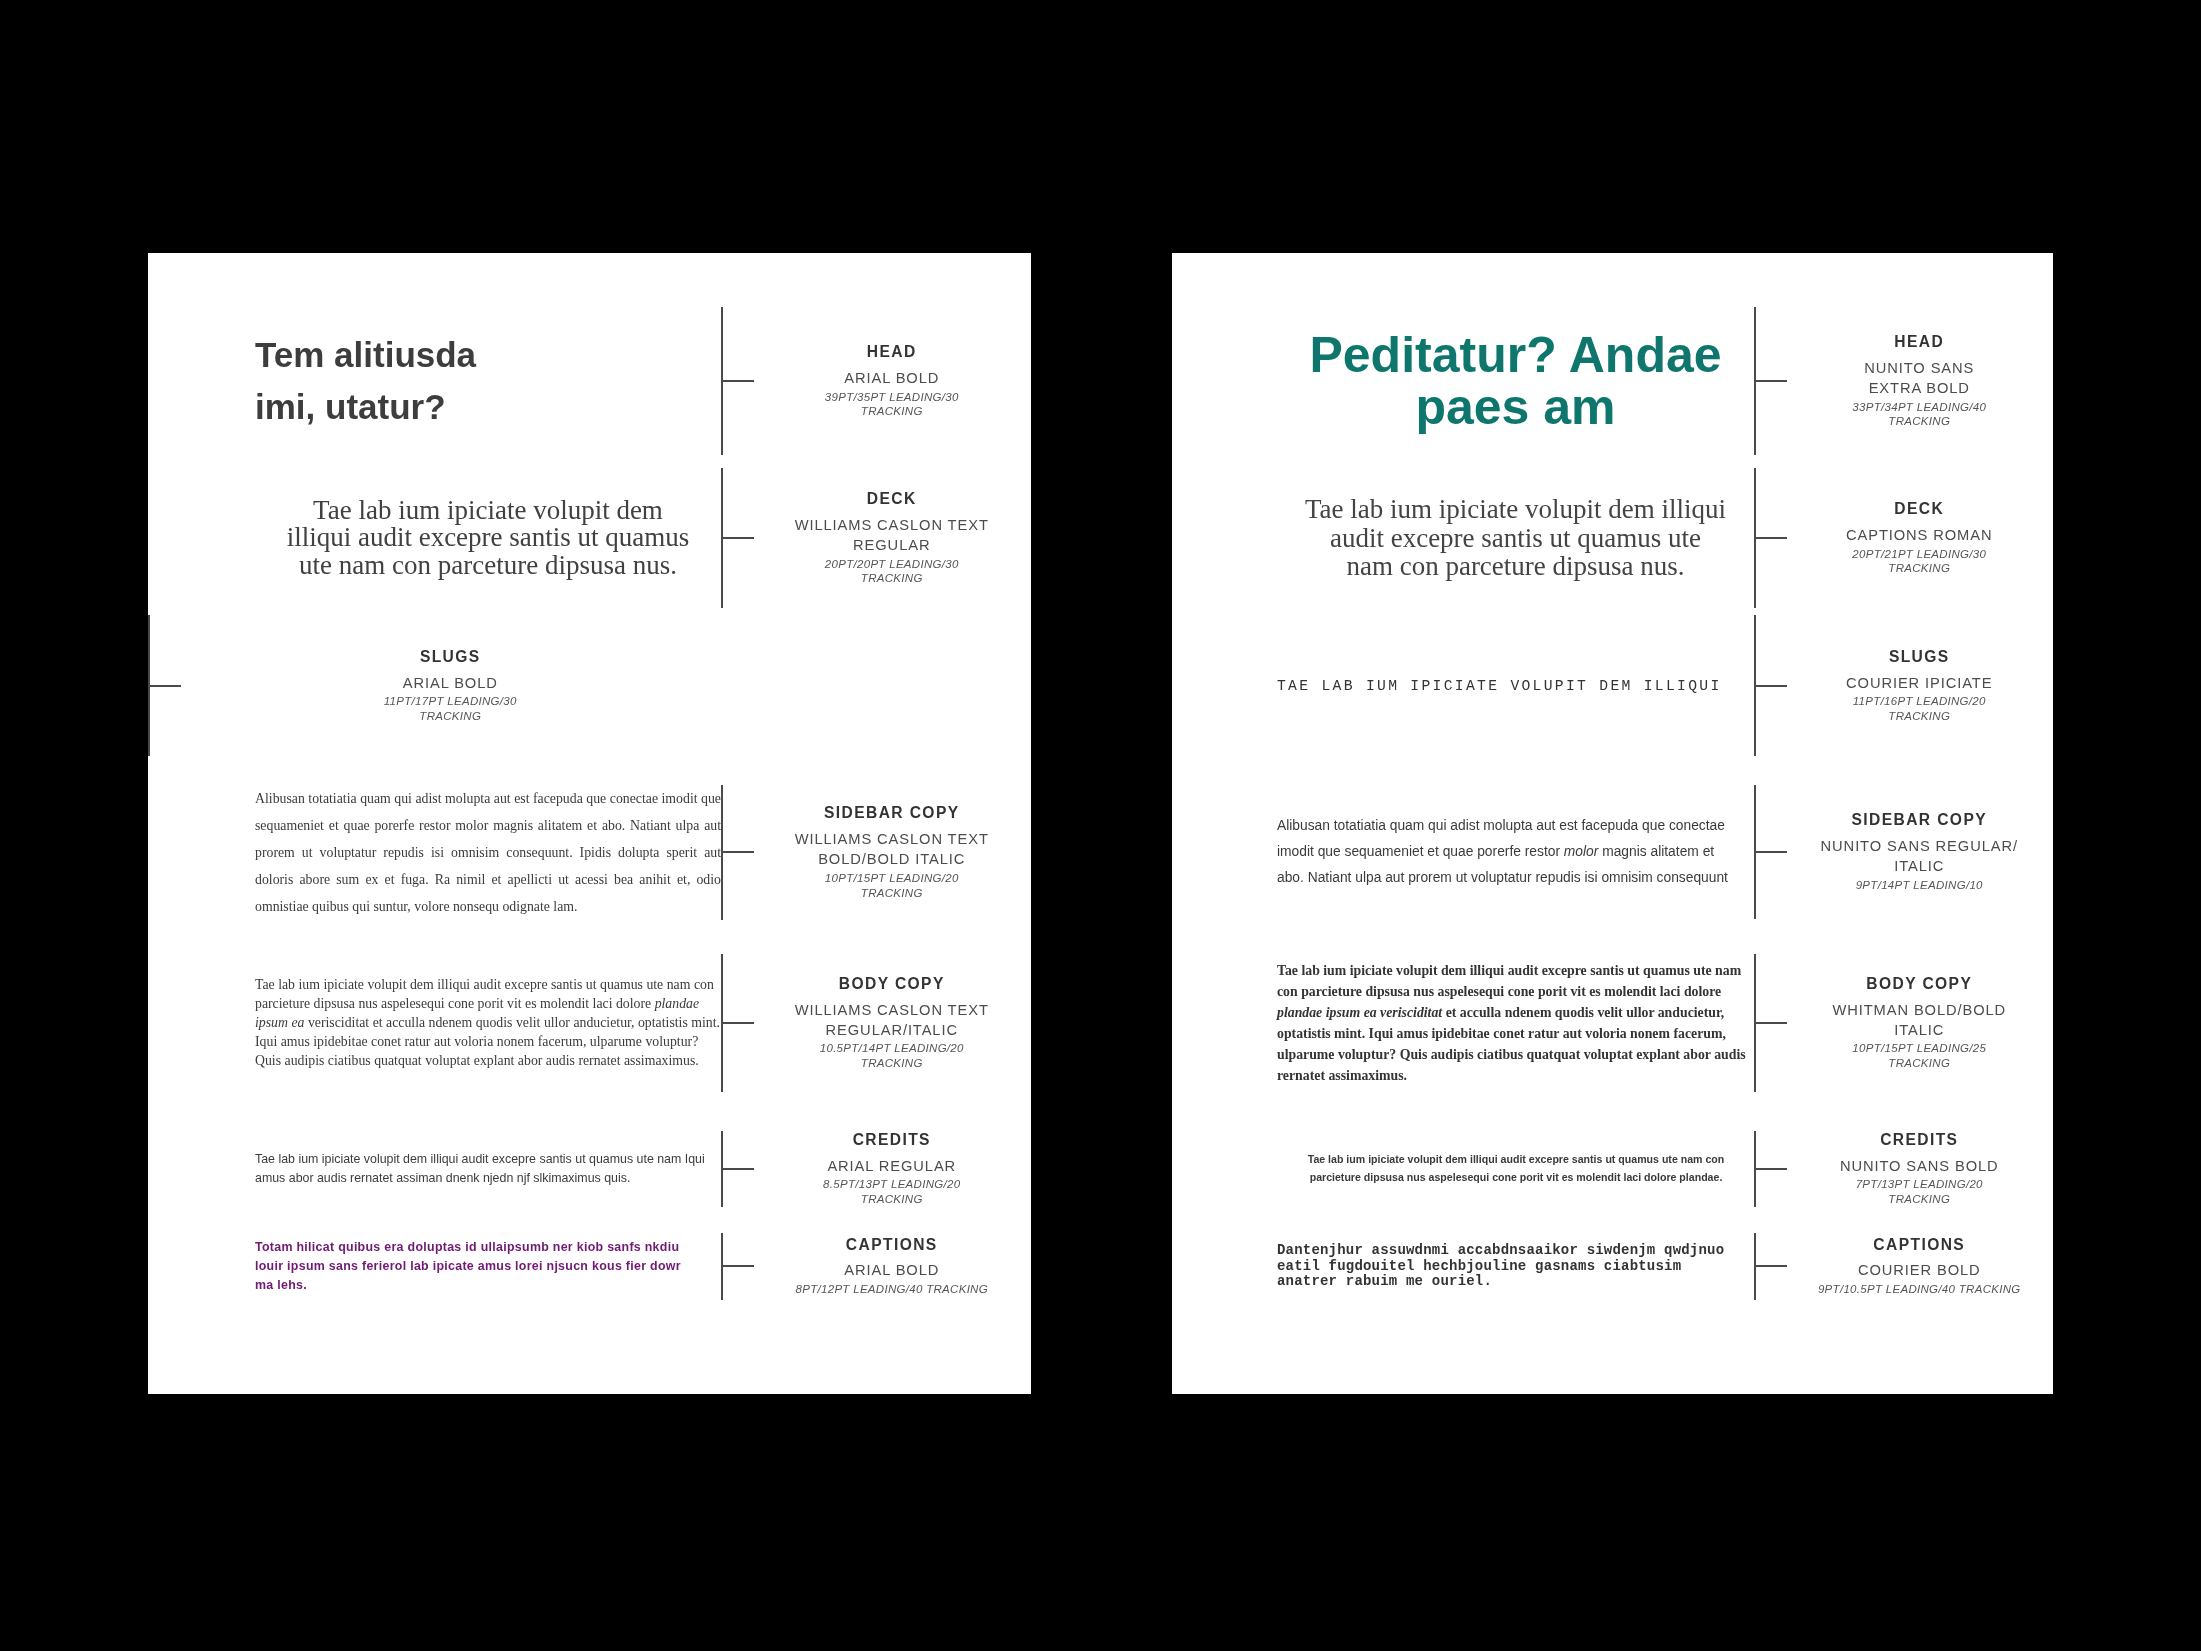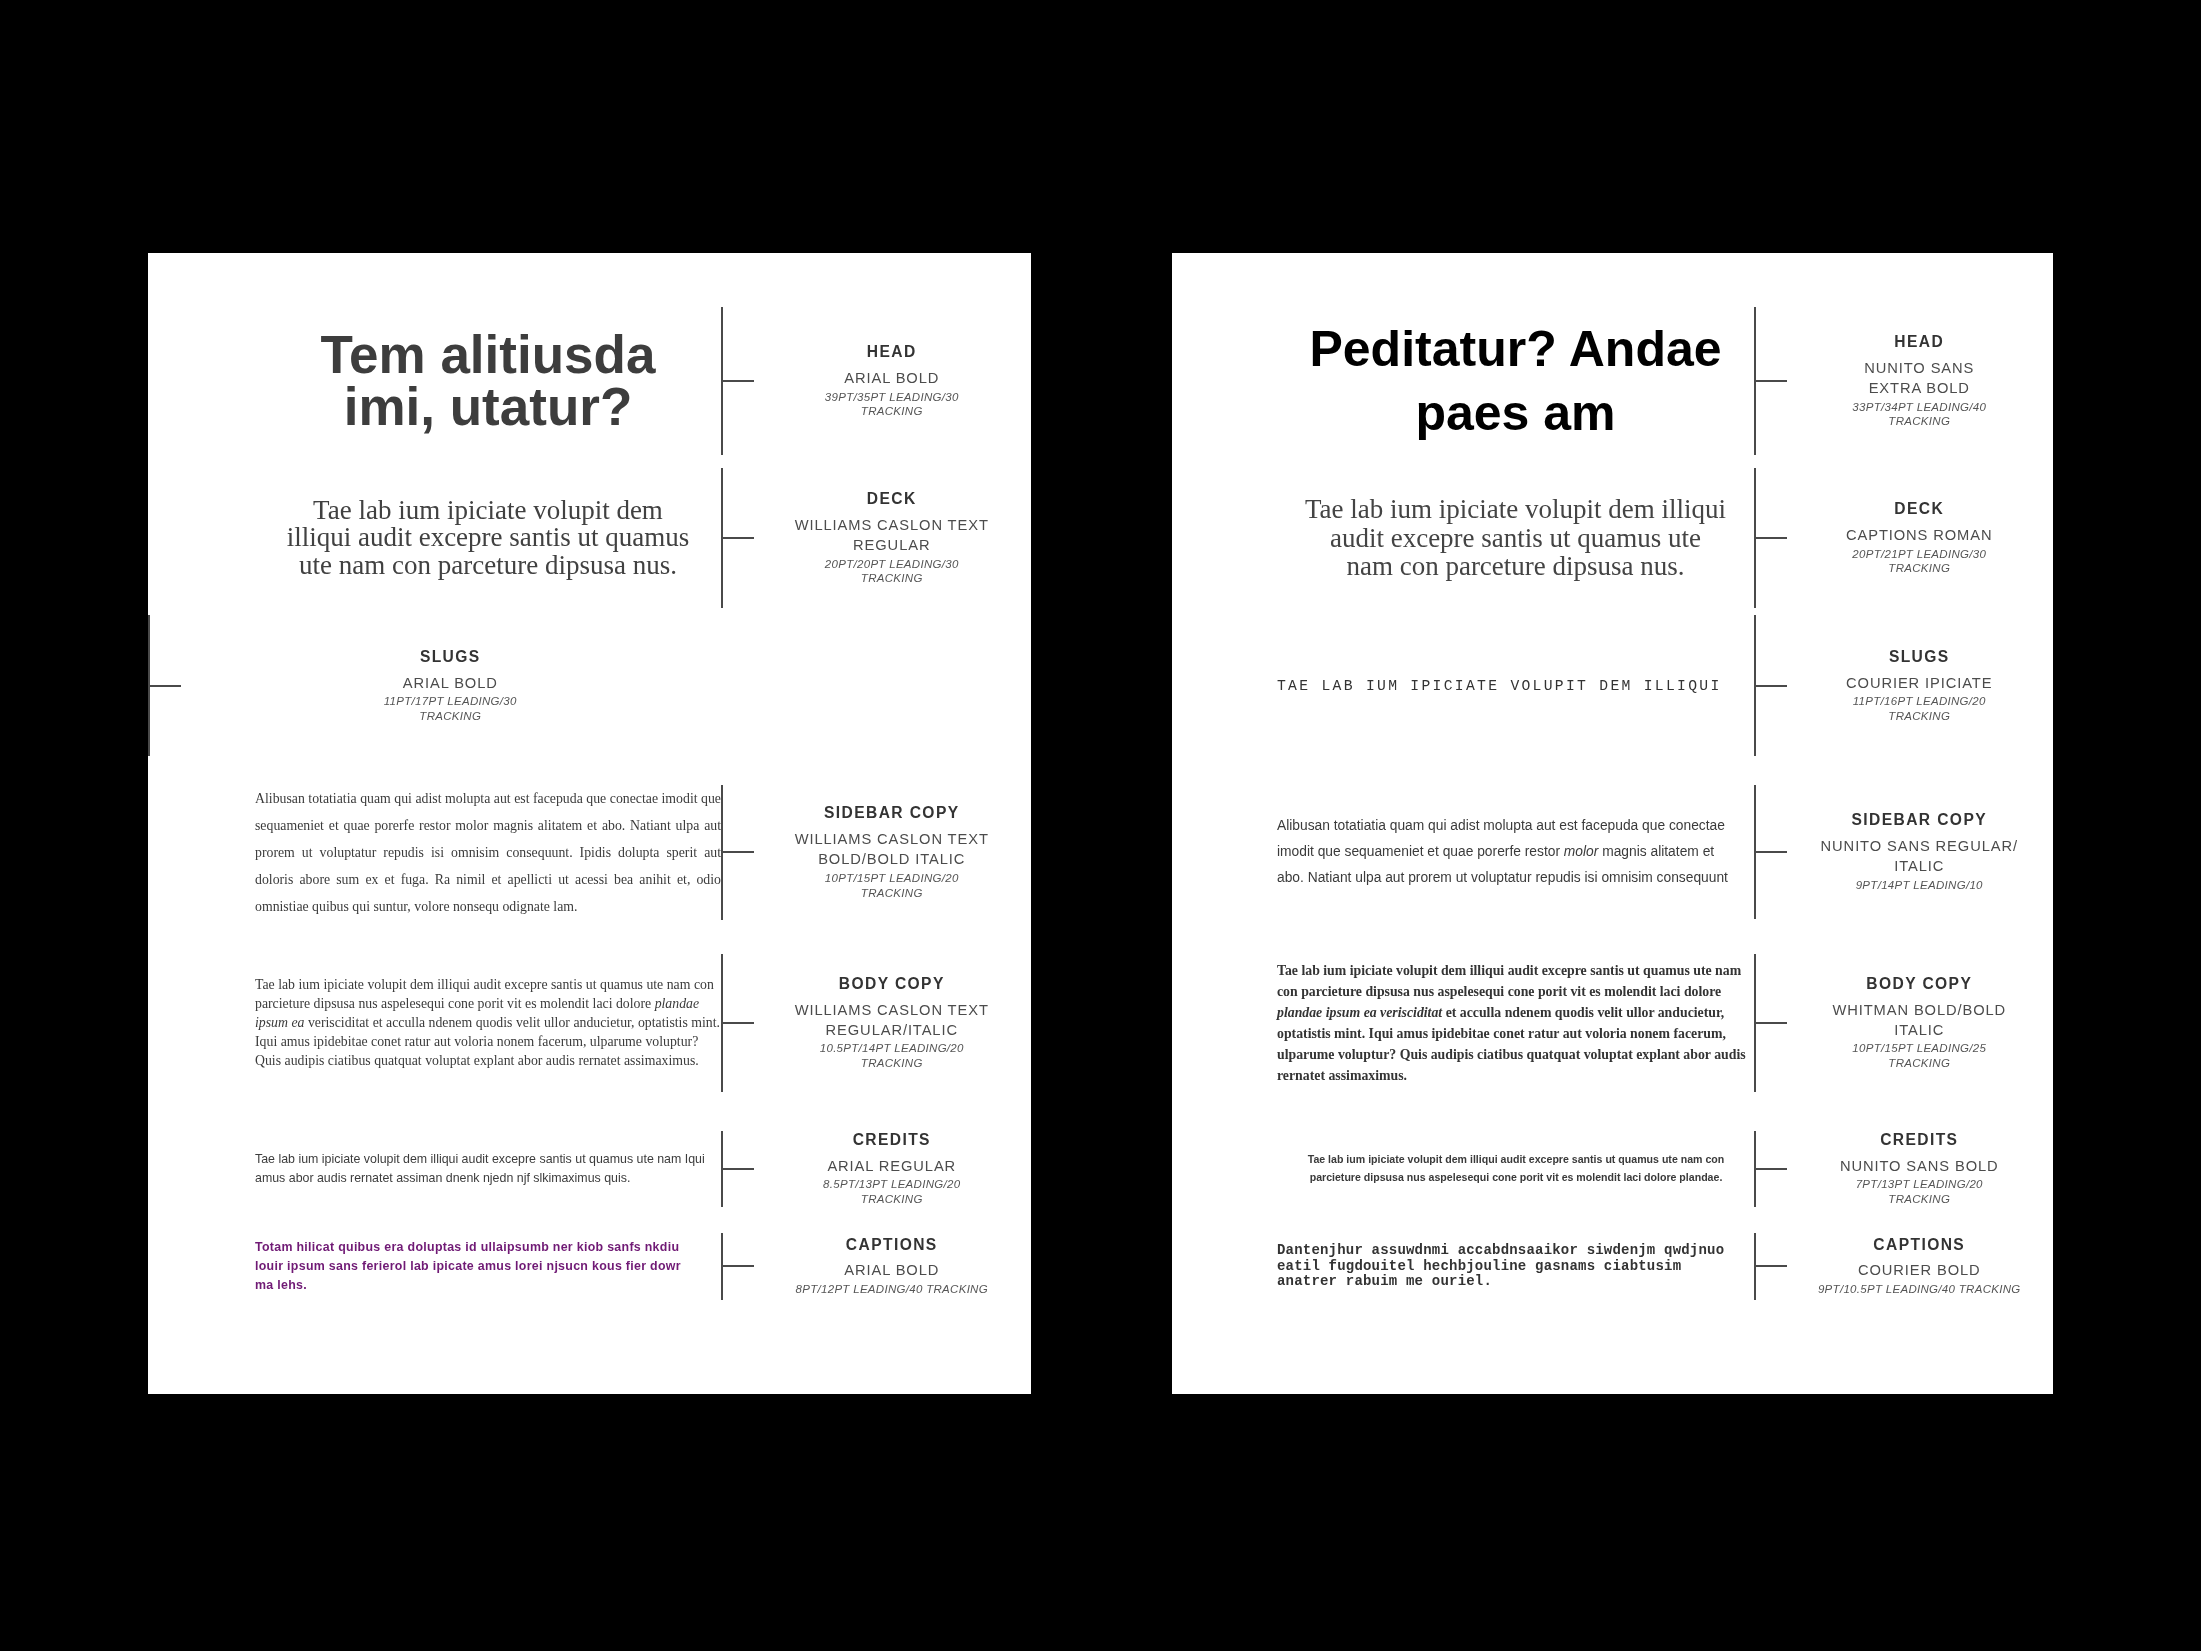--- a/index.html
+++ b/index.html
@@ -37,30 +37,30 @@
     text-align:center;padding-left:37px;padding-right:5.5px;}
   .spec-title{font-weight:bold;font-size:15.6px;line-height:18.4px;color:#333;letter-spacing:1.4px;}
   .spec-font{font-size:14.7px;line-height:20px;color:#4c4c4c;letter-spacing:0.9px;margin-top:6.4px;}
   .spec-size{font-style:italic;font-size:11.5px;line-height:14.7px;color:#555;letter-spacing:0.3px;margin-top:1.8px;}
   .ml{white-space:pre-line;}
 
   .smp{color:#3a3a3a;}
   .it{font-style:italic;}
 
   
-  .smp-head-l{font-weight:bold;font-size:53px;line-height:52px;color:#3d3d3d;text-align:center;width:467px;}
+  .smp-head-l{font-weight:bold;font-size:35px;line-height:52px;color:#3d3d3d;text-align:left;width:467px;}
   .smp-deck-l{font-family:"Liberation Serif",serif;font-size:27px;line-height:27.5px;color:#414141;text-align:center;width:467px;}
   .smp-slug-l{font-weight:bold;font-size:14.7px;line-height:18.4px;color:#333;}
   .smp-side-l{font-family:"Liberation Serif",serif;font-size:13.8px;line-height:27px;width:467px;text-align:justify;color:#3b3b3b;}
   .smp-body-l{font-family:"Liberation Serif",serif;font-size:13.8px;line-height:19px;width:467px;color:#3b3b3b;}
   .smp-cred-l{font-size:12.4px;line-height:19px;width:464px;color:#3c3c3c;}
   .smp-capt-l{font-weight:bold;font-size:12.4px;line-height:19px;width:441px;letter-spacing:0.3px;color:#701a75;}
 
   
-  .smp-head-r{font-weight:bold;font-size:50px;line-height:64px;color:#000000;text-align:center;width:478px;}
+  .smp-head-r{font-weight:bold;font-size:50px;line-height:52px;color:#0f766e;text-align:center;width:478px;}
   .smp-deck-r{font-family:"Liberation Serif",serif;font-size:27px;line-height:28.5px;color:#444;text-align:center;width:478px;}
   .smp-slug-r{font-family:"Liberation Mono","DejaVu Sans Mono",monospace;font-size:14.7px;line-height:18.4px;letter-spacing:2.3px;color:#333;}
   .smp-side-r{font-size:13.8px;line-height:26px;width:459px;color:#3b3b3b;}
   .smp-body-r{font-family:"Liberation Serif",serif;font-weight:bold;font-size:13.8px;line-height:21px;width:473px;color:#343434;}
   .smp-cred-r{font-weight:bold;font-size:10.6px;line-height:17.4px;width:432px;text-align:center;color:#3a3a3a;margin-left:23px;}
   .smp-capt-r{font-family:"Liberation Mono","DejaVu Sans Mono",monospace;font-weight:bold;font-size:14px;line-height:15.6px;letter-spacing:0.2px;width:473px;color:#333;}
 </style>
 </head>
 <body>
 

